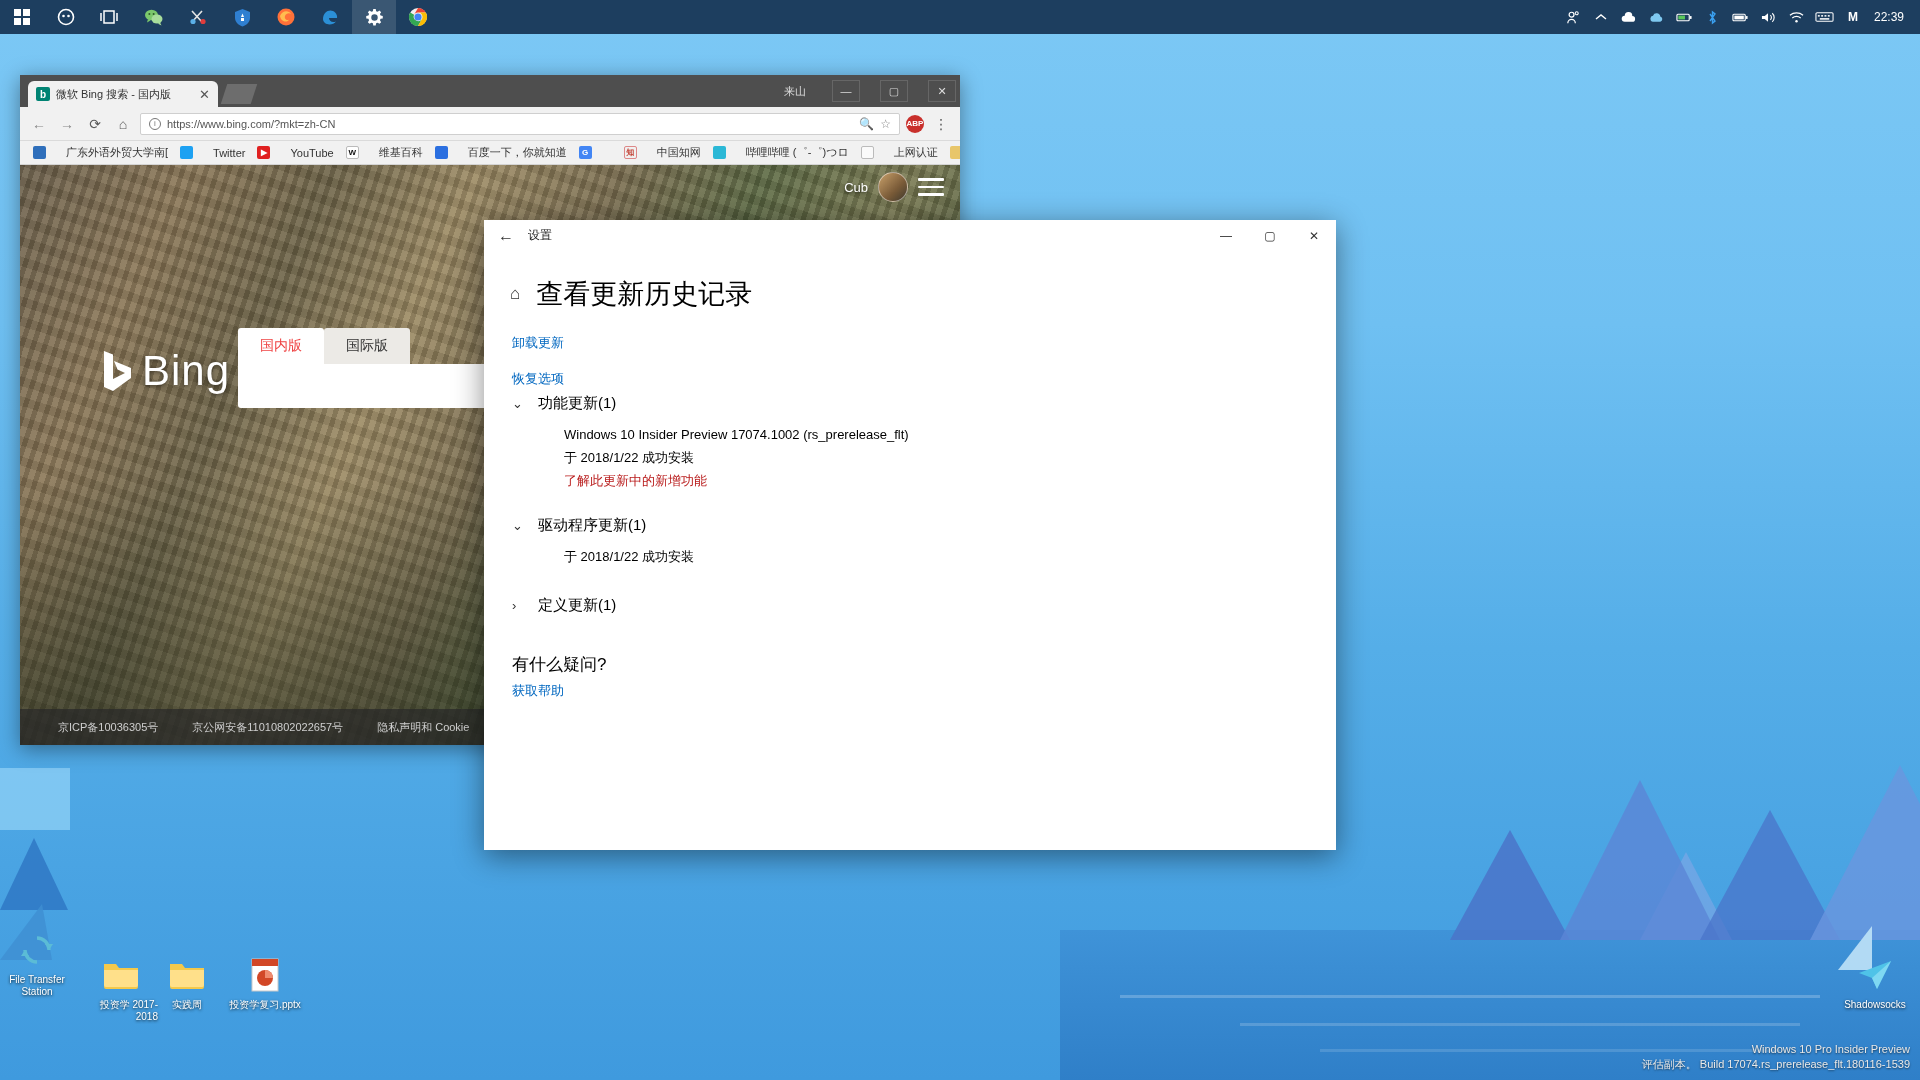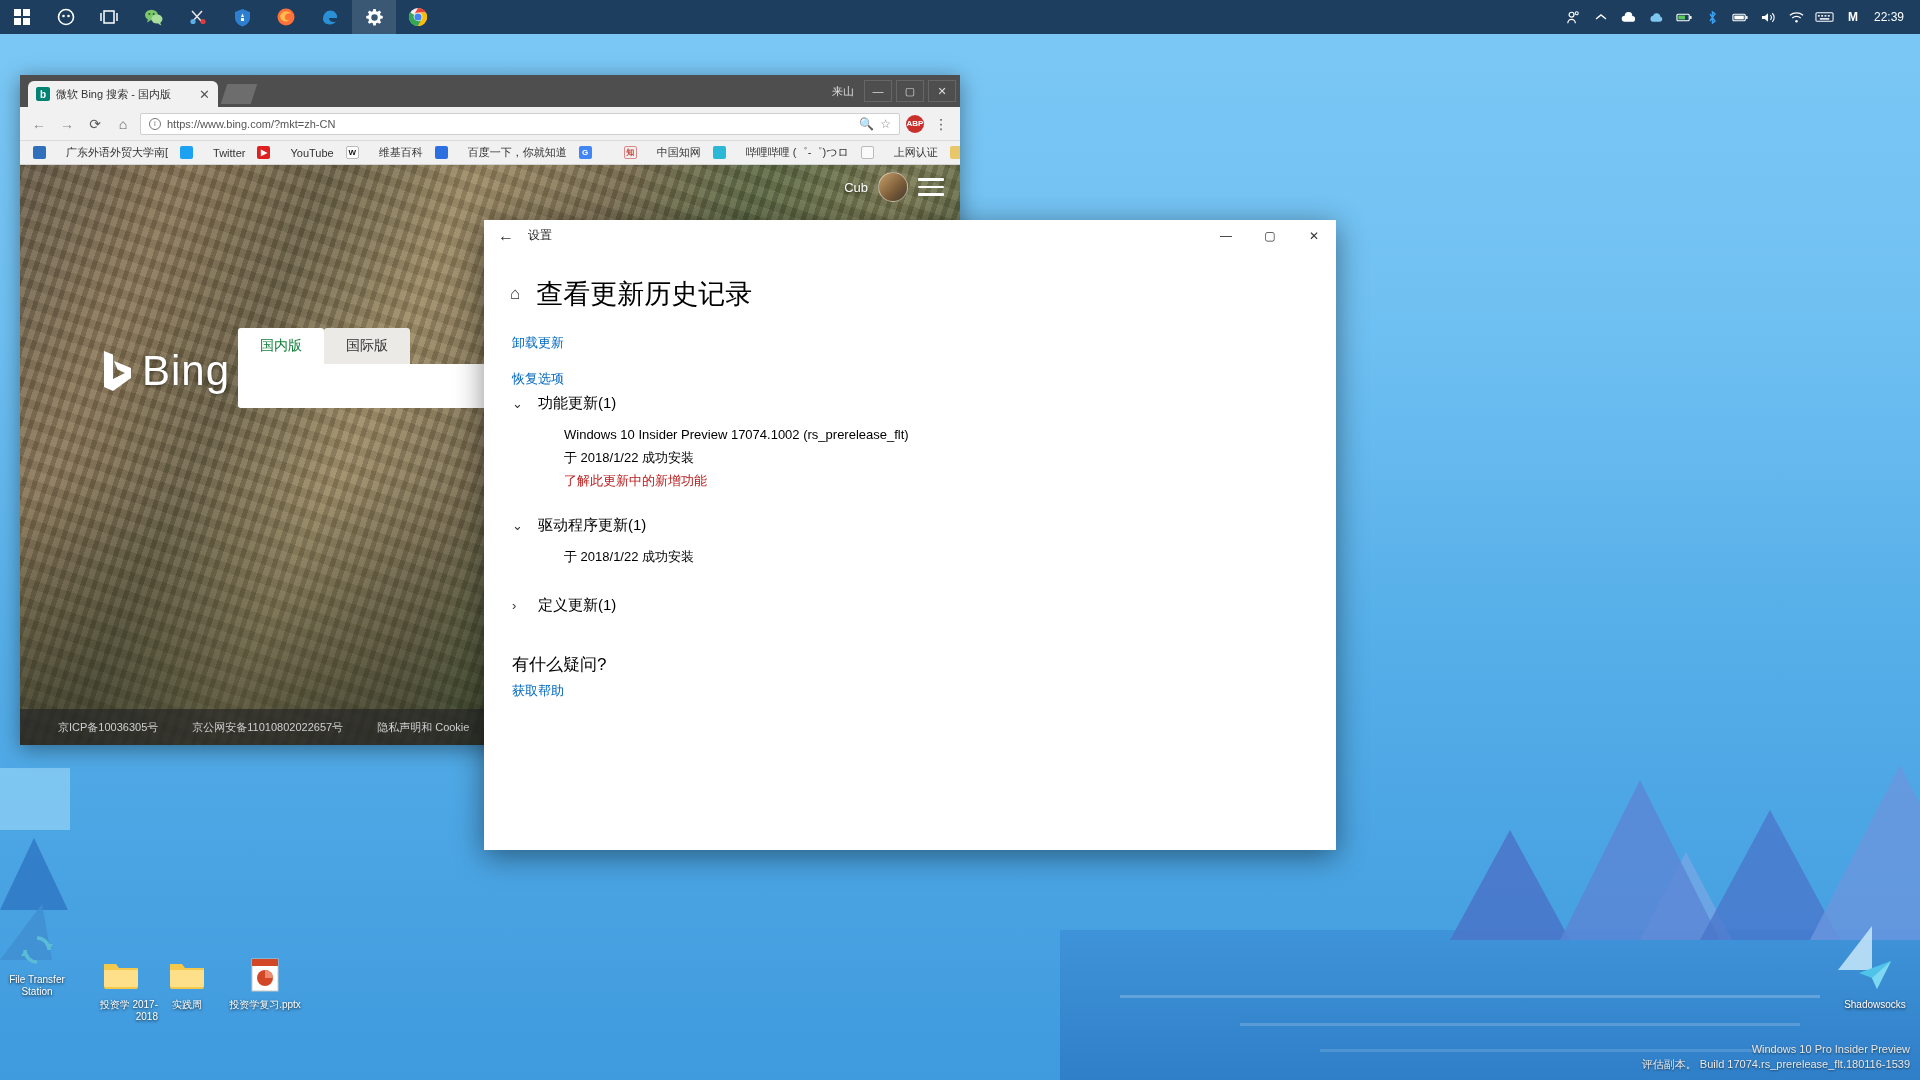--- a/index.html
+++ b/index.html
@@ -145,21 +145,21 @@
   }
   .tab-title { flex: 1; white-space: nowrap; overflow: hidden; }
   .tab-close { font-size: 13px; color: #555; cursor: pointer; }
   .cw-newtab {
     width: 30px; height: 20px; background: #6d6d6d;
     margin-left: 6px; margin-bottom: 3px;
     transform: skewX(-18deg); cursor: pointer;
   }
   .cw-wincontrols {
     position: absolute; right: 0; top: 0; height: 32px;
-    display: flex; align-items: center; gap: 0;
+    display: flex; align-items: center; gap: 16px;
   }
   .cw-usr {
     color: #ddd; font-size: 11px; padding: 0 10px; cursor: pointer;
   }
   .cw-wbtn {
     width: 28px; height: 22px; display: flex; align-items: center;
     justify-content: center; color: #ddd; font-size: 11px;
     border: 1px solid #666; margin-right: 4px; cursor: pointer;
   }
   .cw-toolbar {
@@ -252,21 +252,21 @@
     text-shadow: 0 1px 4px rgba(0,0,0,.5); font-family: "Liberation Sans", sans-serif;
   }
   .bing-searchbox {
     position: absolute; left: 218px; top: 163px; width: 520px; z-index: 4;
   }
   .bing-tabs { display: flex; gap: 0; }
   .bing-tab {
     padding: 9px 22px; font-size: 14px; color: #333; background: #eceae6;
     cursor: pointer; border-radius: 3px 3px 0 0;
   }
-  .bing-tab.active { background: #fff; color: #15803d; }
+  .bing-tab.active { background: #fff; color: #ef4444; }
   .bing-input {
     height: 44px; background: #fff; border-radius: 0 3px 3px 3px;
   }
   .bing-footer {
     position: absolute; left: 0; bottom: 0; width: 100%; height: 36px;
     background: rgba(40,40,40,.72); display: flex; align-items: center;
     gap: 34px; padding-left: 38px; font-size: 11px; color: #cfcfcf; z-index: 3;
   }
   .bing-footer span { cursor: pointer; white-space: nowrap; }
 

